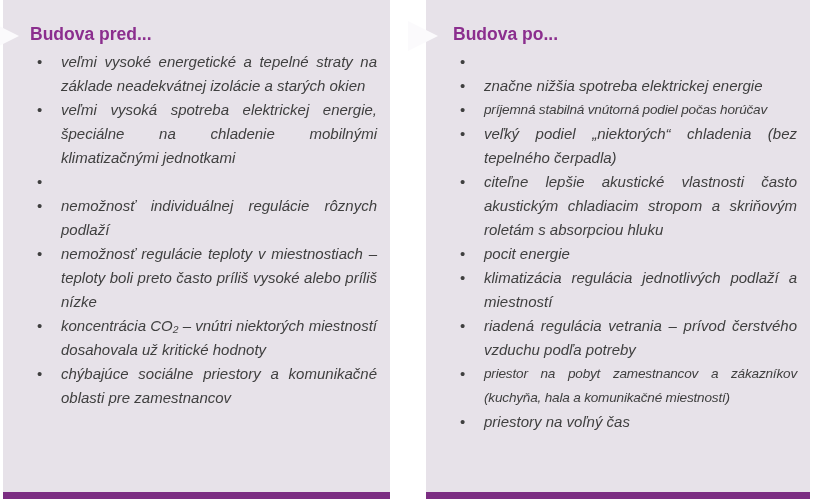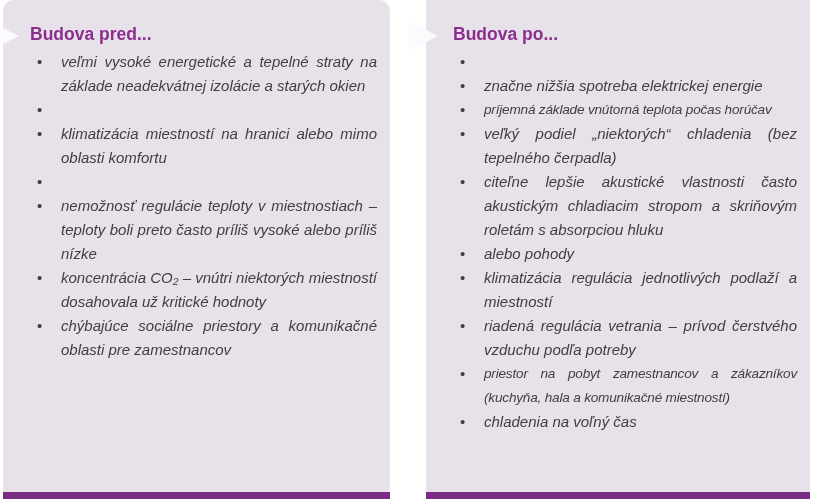--- a/index.html
+++ b/index.html
@@ -15,21 +15,21 @@
     position:relative;
     width:817px;height:499px;
     background:var(--page-bg);
     overflow:hidden;
     font-family:"Liberation Sans", sans-serif;
   }
   .panel{
     position:absolute;top:0;height:499px;
     background:var(--panel-background);
   }
-  .panel-left{left:3px;width:387px;border-radius:11px;}
+  .panel-left{left:3px;width:387px;}
   .panel-right{left:426px;width:384px;}
   .arrow{
     position:absolute;top:21px;
     width:30px;height:30px;
     background:var(--arrow);
     clip-path:polygon(0 0,100% 50%,0 100%);
   }
   .panel-left .arrow{left:-14px;}
   .panel-right .arrow{left:-18px;}
   .title{
@@ -76,27 +76,28 @@
   <section class="panel panel-left">
     <span class="arrow"></span>
     <h2 class="title">Budova pred...</h2>
     <ul class="list">
         <li>
           <span class="dot">•</span>
           <span class="txt">veľmi vysoké energetické a tepelné straty na základe neadekvátnej izolácie a starých okien</span>
         </li>
         <li>
           <span class="dot">•</span>
+          <span class="txt">veľmi vysoká spotreba elektrickej energie, špeciálne na chladenie mobilnými klimatizačnými jednotkami</span>
         </li>
         <li>
           <span class="dot">•</span>
-          <span class="txt">klimatizácia miestností na hranici alebo mimo oblasti komfortu</span>
         </li>
         <li>
           <span class="dot">•</span>
+          <span class="txt">nemožnosť individuálnej regulácie rôznych podlaží</span>
         </li>
         <li>
           <span class="dot">•</span>
           <span class="txt">nemožnosť regulácie teploty v miestnostiach – teploty boli preto často príliš vysoké alebo príliš nízke</span>
         </li>
         <li>
           <span class="dot">•</span>
           <span class="txt">koncentrácia CO₂ – vnútri niektorých miestností dosahovala už kritické hodnoty</span>
         </li>
         <li>
@@ -113,47 +114,47 @@
     <ul class="list">
         <li>
           <span class="dot">•</span>
         </li>
         <li>
           <span class="dot">•</span>
           <span class="txt">značne nižšia spotreba elektrickej energie</span>
         </li>
         <li>
           <span class="dot">•</span>
-          <span class="txt">príjemná základe vnútorná teplota počas horúčav</span>
+          <span class="txt">príjemná stabilná vnútorná podiel počas horúčav</span>
         </li>
         <li>
           <span class="dot">•</span>
           <span class="txt">veľký podiel „niektorých“ chladenia (bez tepelného čerpadla)</span>
         </li>
         <li>
           <span class="dot">•</span>
           <span class="txt">citeľne lepšie akustické vlastnosti často akustickým chladiacim stropom a skriňovým roletám s absorpciou hluku</span>
         </li>
         <li>
           <span class="dot">•</span>
-          <span class="txt">alebo pohody</span>
+          <span class="txt">pocit energie</span>
         </li>
         <li>
           <span class="dot">•</span>
           <span class="txt">klimatizácia regulácia jednotlivých podlaží a miestností</span>
         </li>
         <li>
           <span class="dot">•</span>
           <span class="txt">riadená regulácia vetrania – prívod čerstvého vzduchu podľa potreby</span>
         </li>
         <li>
           <span class="dot">•</span>
           <span class="txt">priestor na pobyt zamestnancov a zákazníkov (kuchyňa, hala a komunikačné miestností)</span>
         </li>
         <li>
           <span class="dot">•</span>
-          <span class="txt">chladenia na voľný čas</span>
+          <span class="txt">priestory na voľný čas</span>
         </li>
       </ul>
     <div class="bar"></div>
   </section>
 
 </div>
 
 </body></html>

